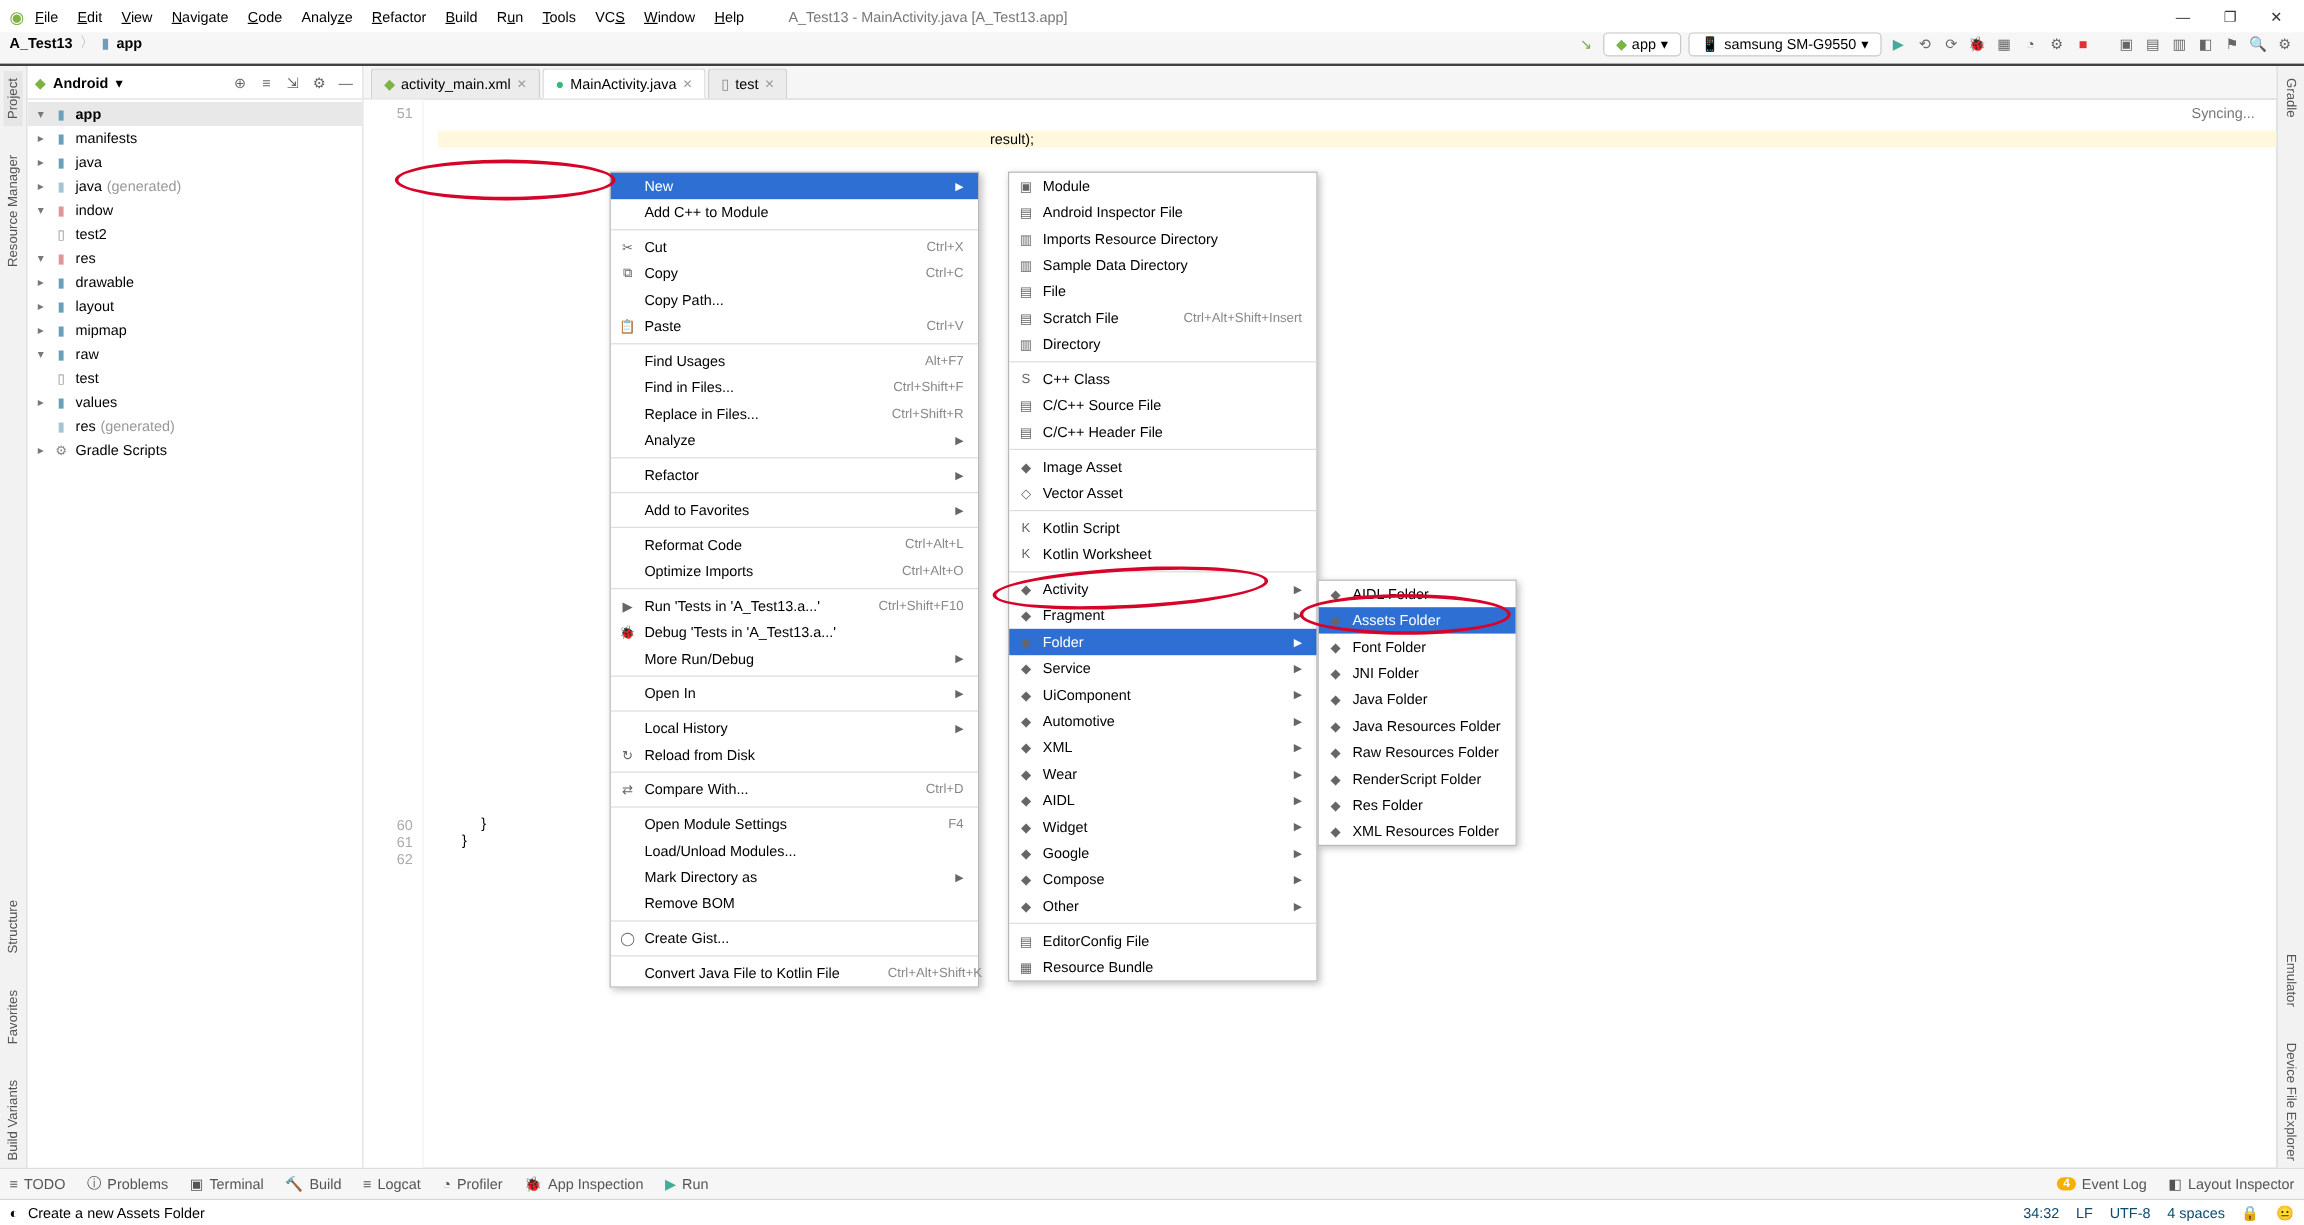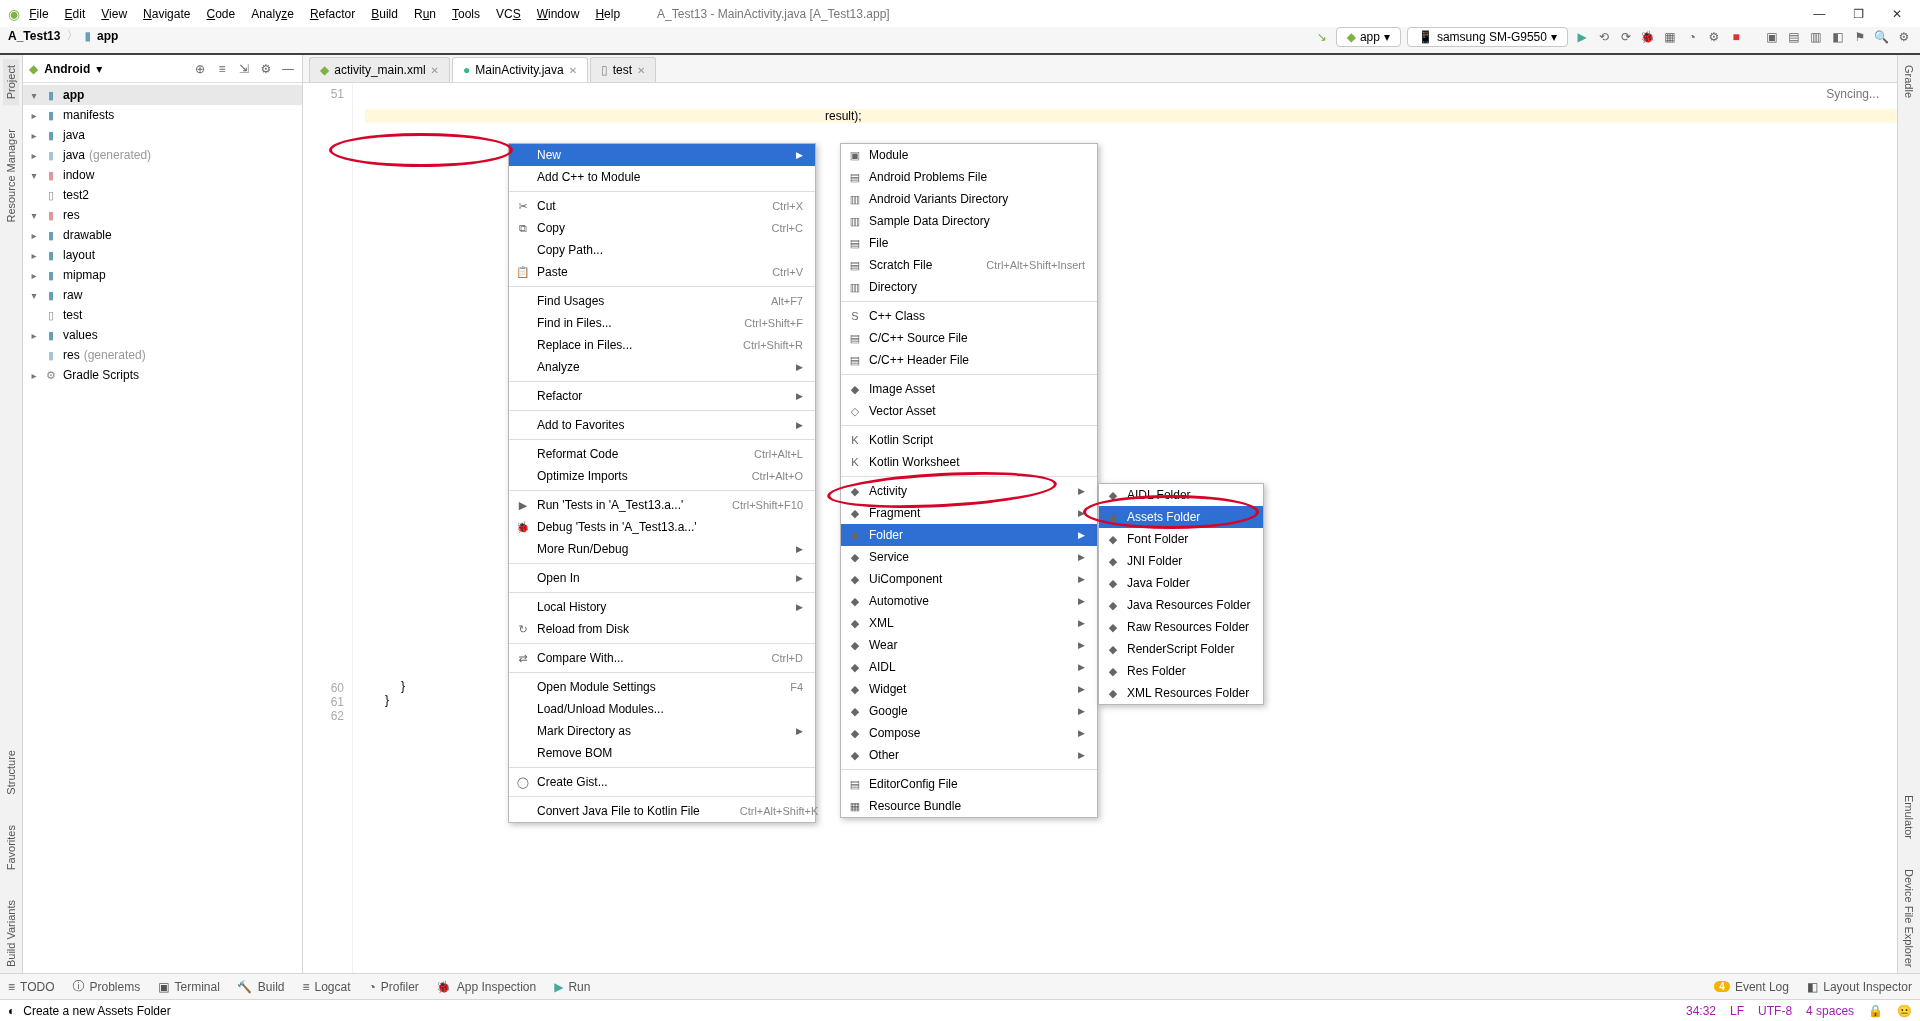--- a/index.html
+++ b/index.html
@@ -54,21 +54,21 @@
 .menu2{left:537px;top:88px;width:258px}
 .menu3{left:795px;top:428px;width:166px}
 .circle{position:absolute;border:3px solid #d7042a;border-radius:50%;z-index:60;pointer-events:none}
 .c1{left:26px;top:78px;width:184px;height:34px}
 .c2{left:524px;top:418px;width:230px;height:34px;transform:rotate(-3deg)}
 .c3{left:780px;top:440px;width:176px;height:34px}
 .bottombar{height:26px;border-top:1px solid #d6d6d6;display:flex;align-items:center;background:#f6f6f6;padding:0 8px;gap:18px}
 .bottombar .bi{display:flex;align-items:center;gap:5px;color:#555}
 .bottombar .right{margin-left:auto;display:flex;gap:18px}
 .status{height:22px;border-top:1px solid #d6d6d6;display:flex;align-items:center;padding:0 8px;background:#fff}
-.status .right{margin-left:auto;display:flex;gap:14px;align-items:center;color:#a21caf}
+.status .right{margin-left:auto;display:flex;gap:14px;align-items:center;color:#0c4a6e}
 .ico-folder{color:#6a9fb5}
 .ico-and{color:#7cb342}
 .ico-file{color:#888}
 .badge{background:#f5b100;color:#fff;border-radius:8px;padding:0 5px;font-size:10px;font-weight:bold}
 </style>
 </head>
 <body>
 
 <div class="menubar">
   <span style="color:#7cb342;font-size:14px">◉</span>
@@ -394,25 +394,25 @@
           <span class="sc">Ctrl+Alt+Shift+K</span>
         </div>
       </div>
     <div class="ctxmenu menu2" id="m2">
         <div class="row">
           <span class="mic">▣</span>
           <span>Module</span>
         </div>
         <div class="row">
           <span class="mic">▤</span>
-          <span>Android Problems File</span>
+          <span>Android Inspector File</span>
         </div>
         <div class="row">
           <span class="mic">▥</span>
-          <span>Android Variants Directory</span>
+          <span>Imports Resource Directory</span>
         </div>
         <div class="row">
           <span class="mic">▥</span>
           <span>Sample Data Directory</span>
         </div>
         <div class="row">
           <span class="mic">▤</span>
           <span>File</span>
         </div>
         <div class="row">

